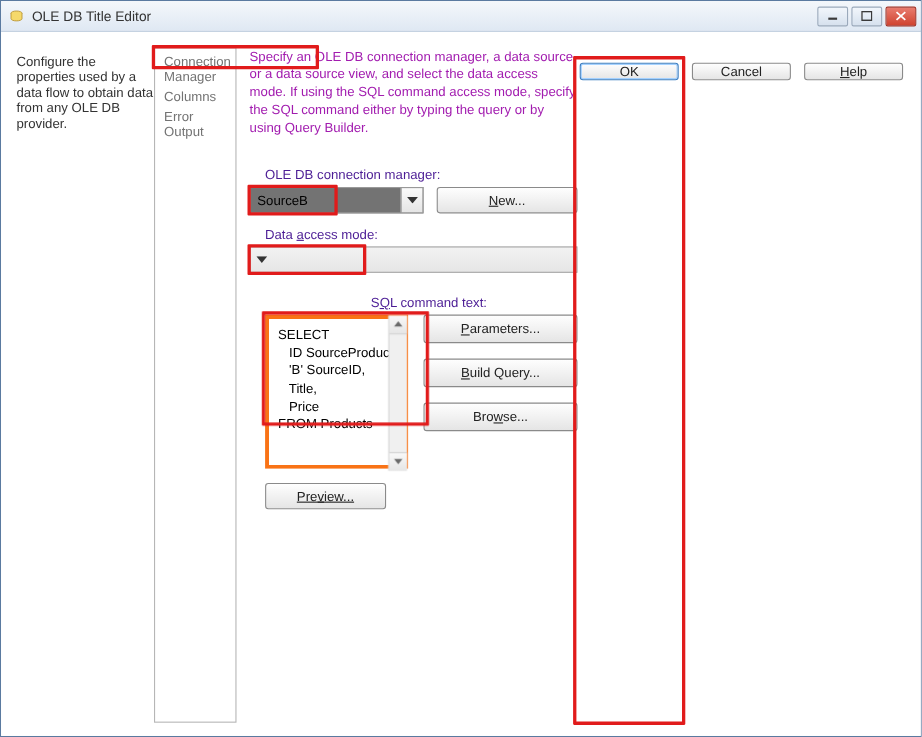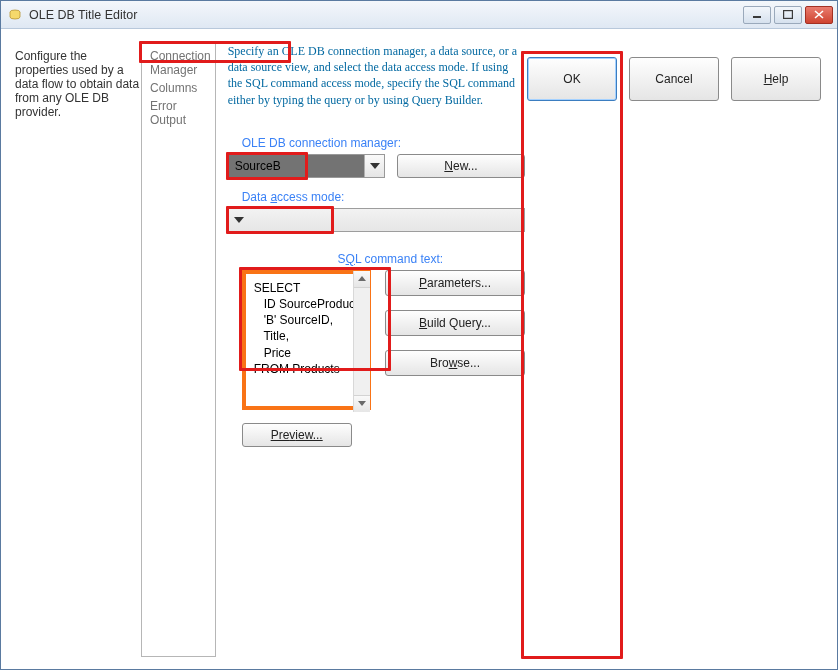--- a/index.html
+++ b/index.html
@@ -90,27 +90,26 @@
     cursor: default;
   }
 
   .main {
     flex: 1 1 auto;
     display: flex;
     flex-direction: column;
     min-width: 0;
   }
   .instruction {
-    color: #0369a1;
+    color: #a21caf;
     line-height: 1.35;
     margin-bottom: 28px;
-    font-family: Liberation Serif, serif;
   }
   .field-label {
-    color: #3b82f6;
+    color: #4c1d95;
     margin-bottom: 4px;
   }
   .field-label .u { text-decoration: underline; }
 
   .row {
     display: flex;
     gap: 12px;
     align-items: stretch;
     margin-bottom: 12px;
   }
@@ -212,21 +211,21 @@
   .preview-row {
     margin-top: 10px;
   }
 
   .footer {
     display: flex;
     justify-content: flex-end;
     gap: 12px;
     padding: 14px 2px 4px 2px;
   }
-  .btn.footer-btn { width: 90px; height: 44px; }
+  .btn.footer-btn { width: 90px; height: 16px; }
   .btn.ok-hl {
     border: 1px solid #3b7dc0;
     box-shadow: inset 0 0 0 1px #a4d1ff;
   }
 
   
   .hl {
     border: 3px solid #e11b1b;
     border-radius: 1px;
     position: absolute;

